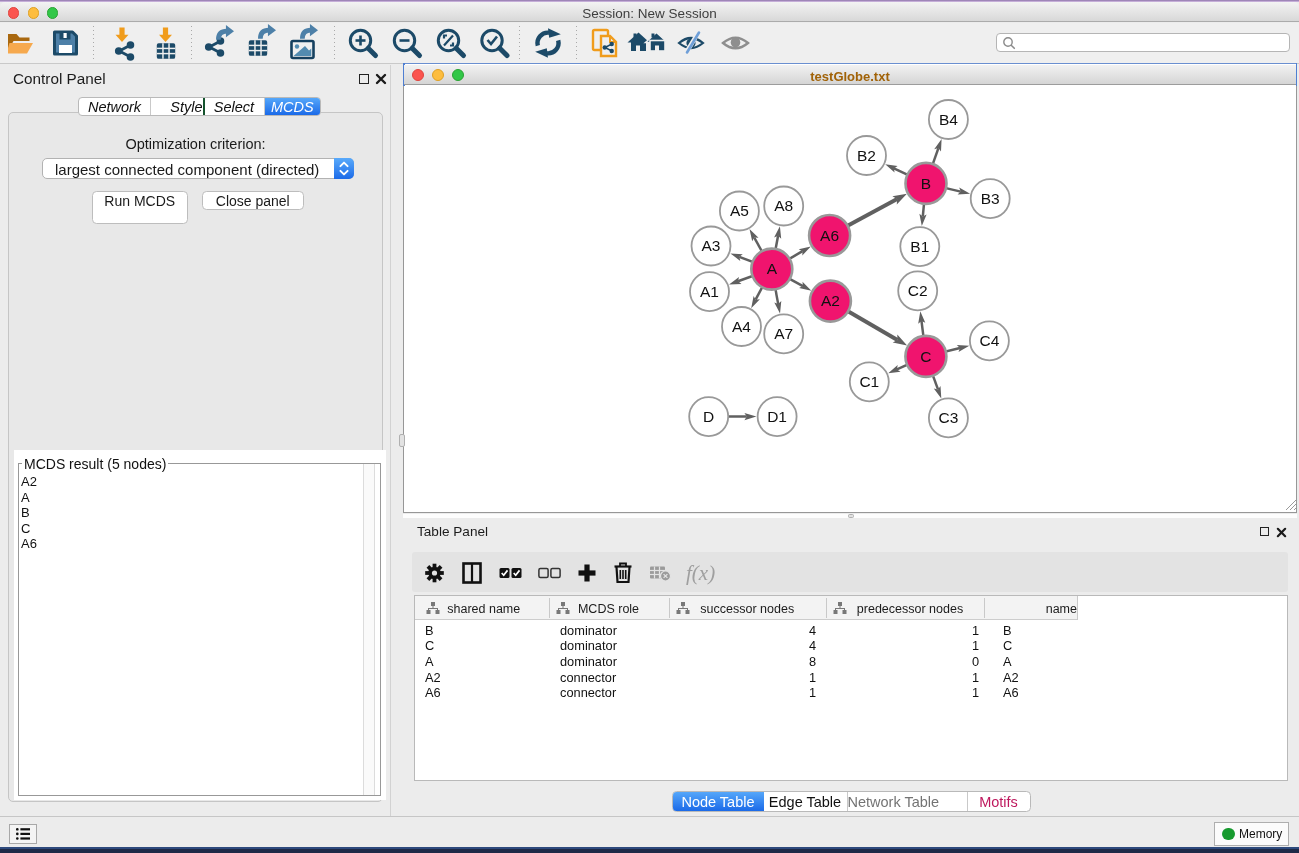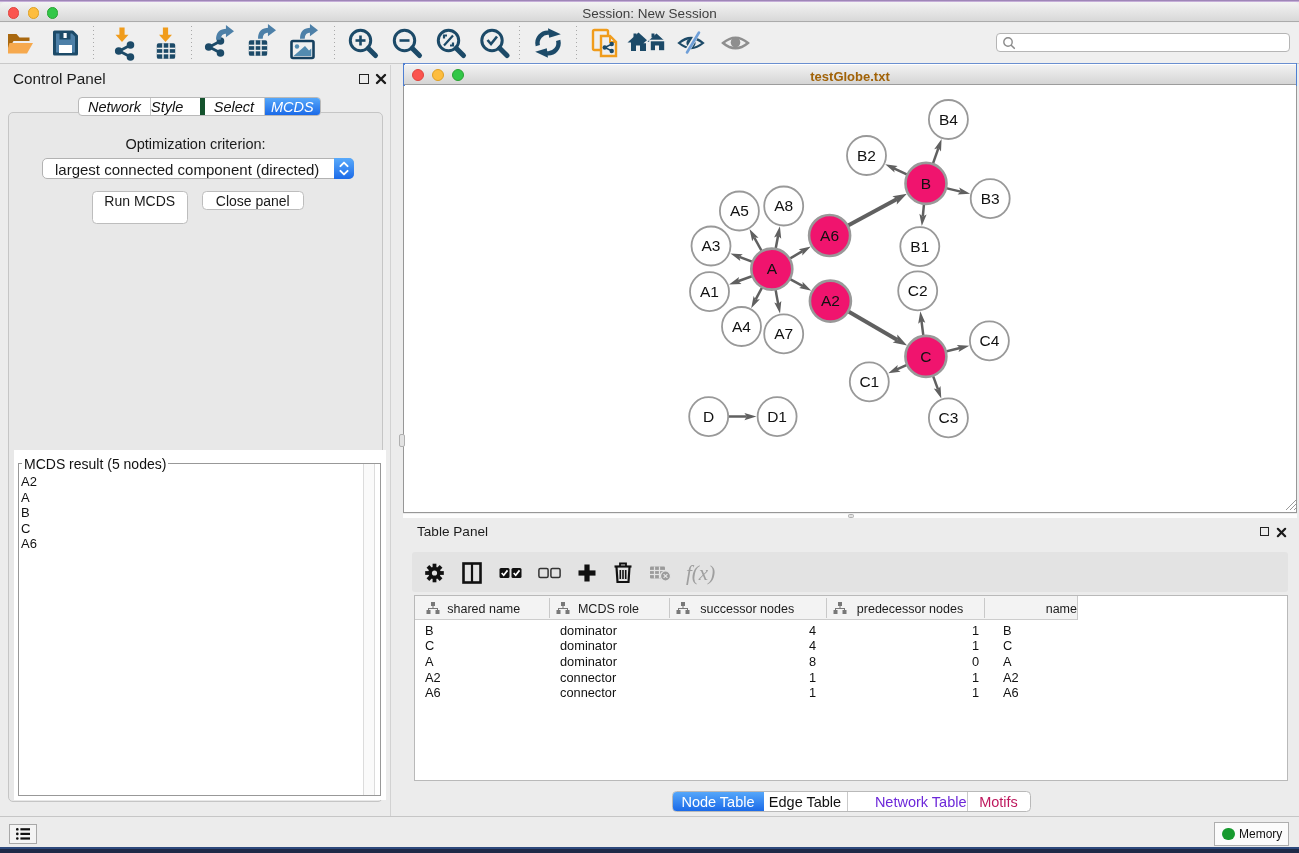--- a/index.html
+++ b/index.html
@@ -34,21 +34,21 @@
 <div class="abs" style="left:13px;top:70px;font-size:15.3px;color:#1c1c1c;">Control Panel</div>
 <div class="abs" style="left:359px;top:74px;width:10px;height:10px;border:1.5px solid #222;"></div>
 <svg class="abs" style="left:375px;top:73px;" width="12" height="12" viewBox="0 0 12 12">
     <path d="M2 2 L10 10 M10 2 L2 10" stroke="#1a1a1a" stroke-width="2.4" stroke-linecap="round"></path>
   </svg>
 
 <div class="abs" style="left:8px;top:112px;width:375px;height:690px;background:#e8e8e8;border:1px solid #c5c5c5;border-radius:5px;"></div>
 
 <div class="abs" style="left:78px;top:97px;width:243px;height:19px;display:flex;border:1px solid #b9b9b9;border-radius:4px;background:#fff;overflow:hidden;font-size:14.5px;font-style:italic;">
   <div style="width:72px;border-right:1px solid #c9c9c9;text-align:center;line-height:18px;color:#111;">Network</div>
-  <div style="width:53.5px;border-right:5px solid #14532d;text-align:left;line-height:18px;color:#111;">Style</div>
+  <div style="width:53.5px;border-right:2px solid #14532d;text-align:right;line-height:18px;color:#111;">Style</div>
   <div style="width:60px;border-right:1px solid #c9c9c9;text-align:center;line-height:18px;color:#111;">Select</div>
   <div style="flex:1;text-align:center;line-height:18px;color:#fff;background:linear-gradient(#55a7fa,#1b6ae8);">MCDS</div>
 </div>
 
 <div class="abs" style="left:0px;top:136px;width:391px;text-align:center;font-size:14.5px;color:#1a1a1a;">Optimization criterion:</div>
 
 <div class="abs" style="left:42px;top:158px;width:312px;height:21px;background:#fff;border:1px solid #b2b2b2;border-radius:5px;"></div>
 <div class="abs" style="left:55px;top:161px;font-size:15px;color:#1a1a1a;">largest connected component (directed)</div>
 <div class="abs" style="left:334px;top:158px;width:20px;height:21px;background:linear-gradient(#59aafb,#1c6be8);border-radius:0 5px 5px 0;"></div>
 <svg class="abs" style="left:337px;top:160px;" width="14" height="17" viewBox="0 0 14 17">
@@ -250,21 +250,21 @@
 <div class="abs" style="left:1003px;top:669.6px;font-size:12.8px;color:#111;">A2</div>
 <div class="abs" style="left:425px;top:685.3px;font-size:12.8px;color:#111;">A6</div>
 <div class="abs" style="left:560px;top:685.3px;font-size:12.8px;color:#111;">connector</div>
 <div class="abs" style="left:700px;top:685.3px;width:116px;text-align:right;font-size:12.8px;color:#111;">1</div>
 <div class="abs" style="left:860px;top:685.3px;width:119px;text-align:right;font-size:12.8px;color:#111;">1</div>
 <div class="abs" style="left:1003px;top:685.3px;font-size:12.8px;color:#111;">A6</div>
 
 <div class="abs" style="left:671.5px;top:791px;width:359px;height:21px;display:flex;border:1px solid #b9b9b9;border-radius:4.5px;background:#fff;overflow:hidden;font-size:14.5px;">
   <div style="width:91px;text-align:center;line-height:20px;color:#fff;background:linear-gradient(#55a7fa,#1b6ae8);">Node Table</div>
   <div style="width:84px;border-right:1px solid #c9c9c9;text-align:center;line-height:20px;color:#111;">Edge Table</div>
-  <div style="width:120px;border-right:1px solid #c9c9c9;text-align:right;line-height:20px;color:#6d28d9;">Network Table</div>
+  <div style="width:120px;border-right:1px solid #c9c9c9;text-align:left;line-height:20px;color:#737373;">Network Table</div>
   <div style="flex:1;text-align:center;line-height:20px;color:#be185d;">Motifs</div>
 </div>
 
 <div class="abs" style="left:0;top:816px;width:1299px;height:31px;background:#ececec;border-top:1px solid #c6c6c6;"></div>
 <div class="abs" style="left:9px;top:824px;width:27.5px;height:19.5px;background:#f4f4f4;border:1px solid #a8a8a8;"></div>
 <svg class="abs" style="left:16px;top:828px;" width="14" height="12" viewBox="0 0 14 12">
     <g fill="#111">
       <rect x="0" y="0" width="2.6" height="2.6" rx="1.2"></rect>
       <rect x="0" y="4.6" width="2.6" height="2.6" rx="1.2"></rect>
       <rect x="0" y="9.2" width="2.6" height="2.6" rx="1.2"></rect>

